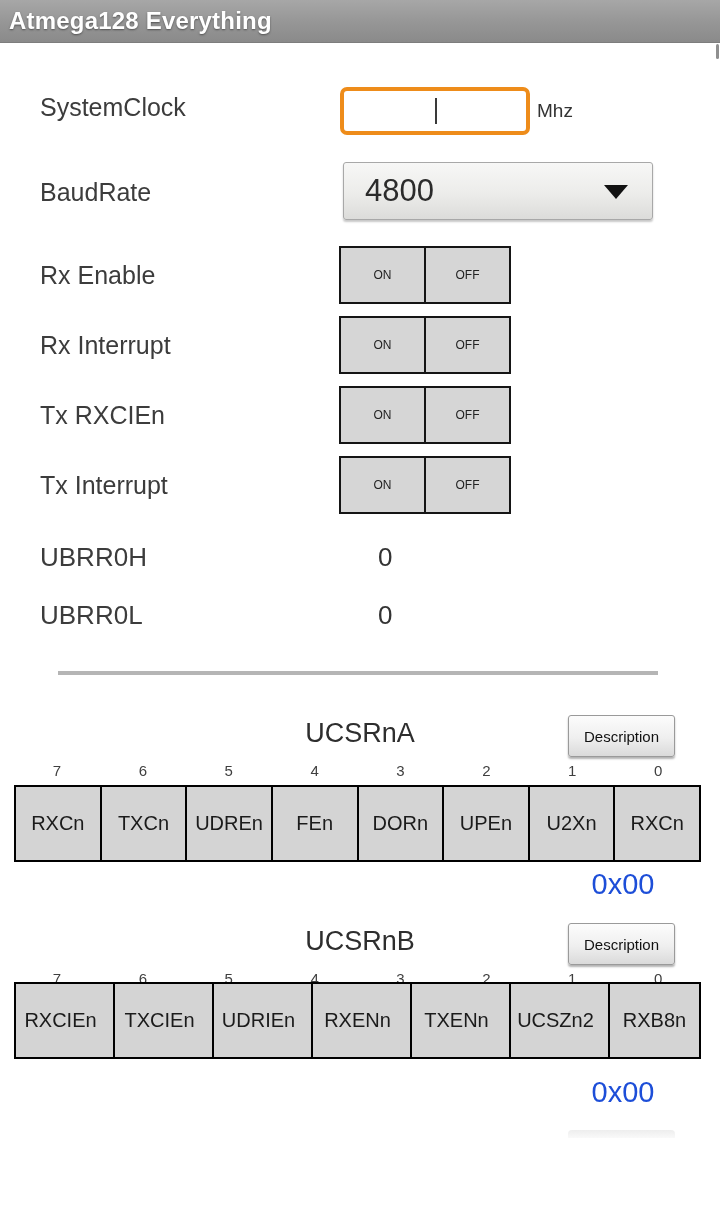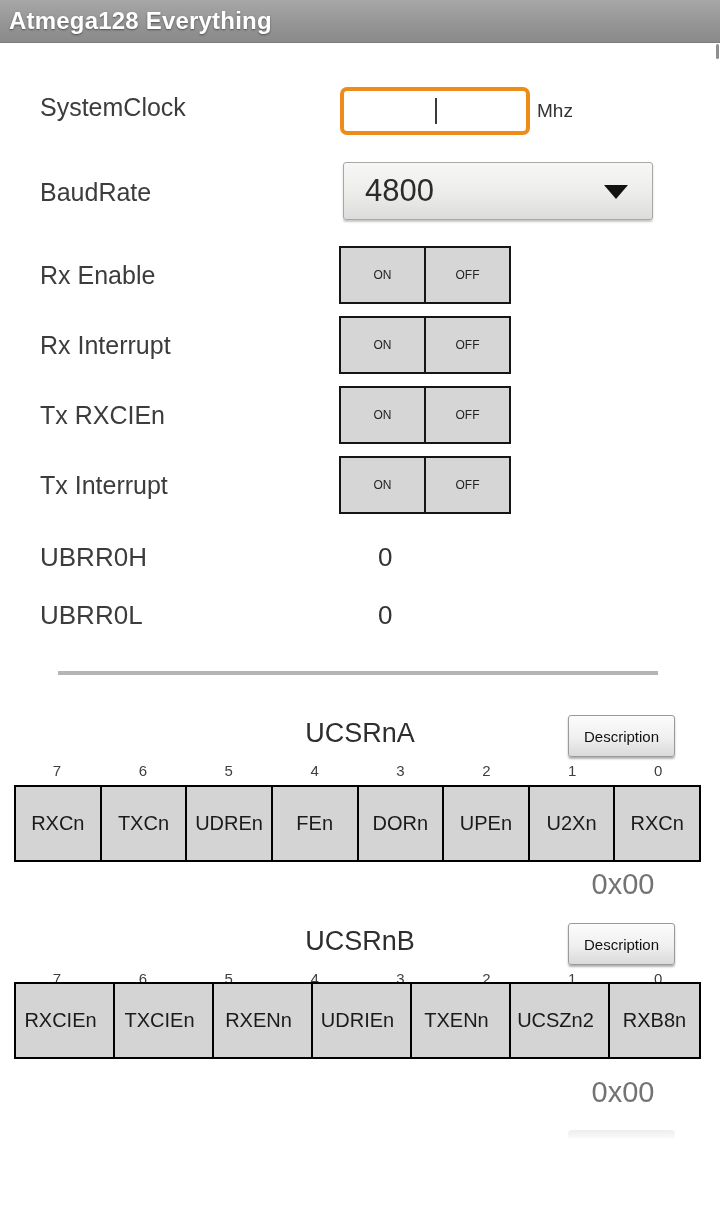--- a/index.html
+++ b/index.html
@@ -74,21 +74,21 @@
   .bitnum{flex:1;text-align:center;font-size:15px;color:#3f3f3f;}
   .bit-table{
     position:absolute;left:14px;width:687px;height:77px;display:flex;
     border:2px solid #000;box-sizing:border-box;background:#d4d4d4;
   }
   .bit-cell{
     flex:1;display:flex;align-items:center;justify-content:center;
     background:#d4d4d4;font-size:20px;color:#1b1b1b;cursor:pointer;
   }
   .bit-cell + .bit-cell{border-left:2px solid #000;}
-  .hex-value{position:absolute;left:578px;width:90px;text-align:center;font-size:29px;color:#737373;}
+  .hex-value{position:absolute;left:578px;width:90px;text-align:center;font-size:29px;color:#1d4ed8;}
   .partial-btn{
     position:absolute;left:568px;top:1130px;width:107px;height:8px;
     background:linear-gradient(180deg,#e9e9e9,#f8f8f8);border-radius:4px 4px 0 0;opacity:.8;
   }
 </style>
 </head>
 <body>
 
 <div id="screen">
 
@@ -182,22 +182,22 @@
     <span class="bitnum">5</span>
     <span class="bitnum">4</span>
     <span class="bitnum">3</span>
     <span class="bitnum">2</span>
     <span class="bitnum">1</span>
     <span class="bitnum">0</span>
   </div>
   <div class="bit-table" style="top:982px;gap:8px;">
     <div class="bit-cell">RXCIEn</div>
     <div class="bit-cell">TXCIEn</div>
+    <div class="bit-cell">UDRIEn</div>
     <div class="bit-cell">RXENn</div>
-    <div class="bit-cell">UDRIEn</div>
     <div class="bit-cell">TXENn</div>
     <div class="bit-cell">UCSZn2</div>
     <div class="bit-cell">RXB8n</div>
   </div>
   <span class="hex-value" style="top:1076px;">0x00</span>
 
   <div class="partial-btn"></div>
 
 </div>
 

